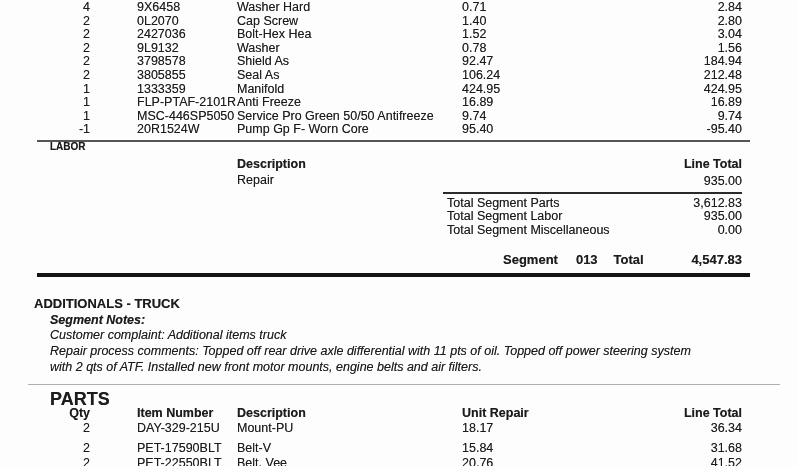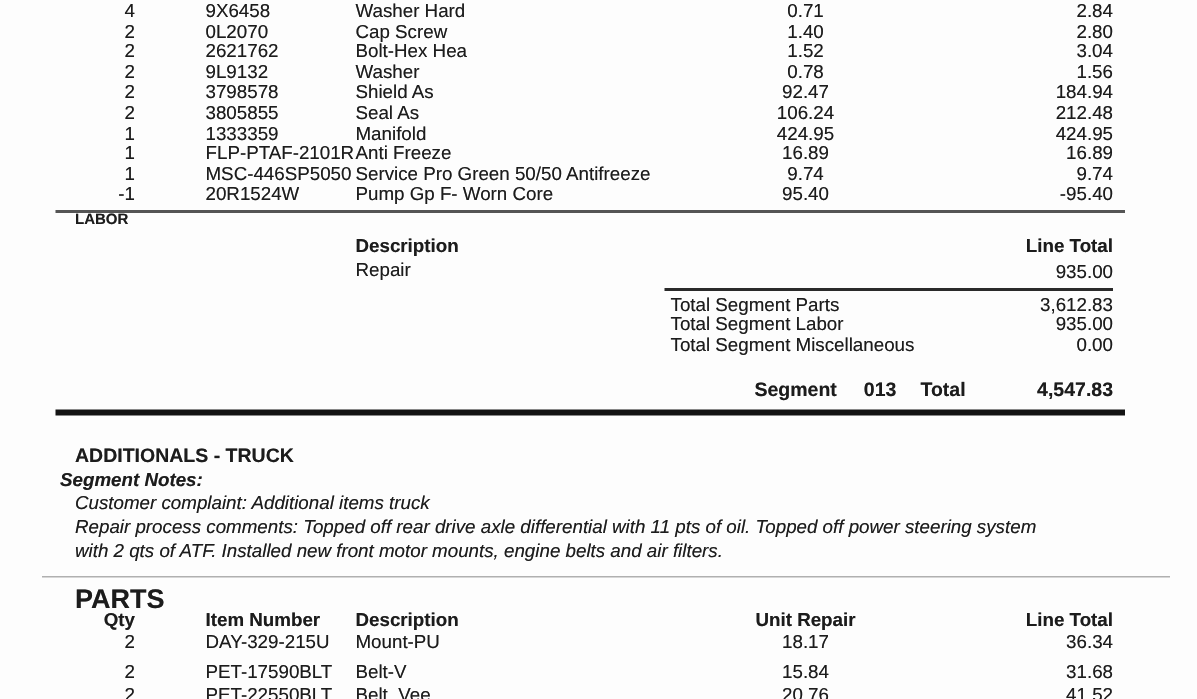--- a/index.html
+++ b/index.html
@@ -19,42 +19,42 @@
   
   .trow{
     display:grid;
     grid-template-columns:90px 147px 225px 150px 130px;
     line-height:13.6px;
     white-space:nowrap;
   }
   .c-qty{text-align:right;}
   .c-item{padding-left:7px;margin-left:40px;}
   .c-desc{}
-  .c-unit{text-align:center;}
+  .c-unit{text-align:left;}
   .c-total{text-align:right;}
   .top-table{left:0;top:1px;width:742px;}
   .rule{background:#555;height:1.5px;}
   .rule-under-top{left:37px;top:140px;width:713px;}
   .labor-label{left:50px;top:141px;font-size:10px;}
   .labor-desc-hdr{left:237px;top:157px;}
   .labor-desc-val{left:237px;top:173px;}
   .right-col{left:612px;width:130px;text-align:right;}
   .labor-lt-hdr{top:157px;}
   .labor-lt-val{top:174px;}
   .totals-rule{left:443px;top:192px;width:299px;height:2px;background:#2a2a2a;}
   .totals-block{left:447px;top:197px;width:295px;line-height:13.3px;}
   .totals-row{display:flex;justify-content:space-between;white-space:nowrap;}
   .seg-total-row{left:443px;top:252px;width:299px;display:flex;font-size:13px;white-space:nowrap;}
   .seg-word{margin-left:60px;text-align:center;}
   .seg-num{margin-left:18px;}
   .seg-tot-word{margin-left:16px;}
   .seg-tot-val{margin-left:auto;}
   .thick-rule{left:37px;top:273px;width:713px;height:4px;background:#141414;}
-  .addl-title{left:50px;top:296px;font-size:13px;}
-  .seg-notes{left:40px;top:313px;}
+  .addl-title{left:34px;top:296px;font-size:13px;}
+  .seg-notes{left:50px;top:313px;}
   .cust-complaint{left:50px;top:328px;font-style:italic;}
   .repair-l1{left:50px;top:344px;}
   .repair-l2{left:50px;top:360px;}
   .light-rule{left:28px;top:384px;width:752px;height:1px;background:#b0b0b0;}
   .parts-title{left:50px;top:389px;font-size:18px;}
   .bottom-table{left:0;top:406px;width:742px;}
   .bt-hdr{line-height:14px;}
   .bt-r1{margin-top:1px;line-height:14px;}
   .bt-r2{margin-top:6px;line-height:14px;}
   .bt-r3{margin-top:1px;line-height:14px;}
@@ -74,21 +74,21 @@
     </div>
     <div class="trow">
       <span class="c-qty">2</span>
       <span class="c-item">0L2070</span>
       <span class="c-desc">Cap Screw</span>
       <span class="c-unit">1.40</span>
       <span class="c-total">2.80</span>
     </div>
     <div class="trow">
       <span class="c-qty">2</span>
-      <span class="c-item">2621762</span>
+      <span class="c-item">2427036</span>
       <span class="c-desc">Bolt-Hex Hea</span>
       <span class="c-unit">1.52</span>
       <span class="c-total">3.04</span>
     </div>
     <div class="trow">
       <span class="c-qty">2</span>
       <span class="c-item">9L9132</span>
       <span class="c-desc">Washer</span>
       <span class="c-unit">0.78</span>
       <span class="c-total">1.56</span>

